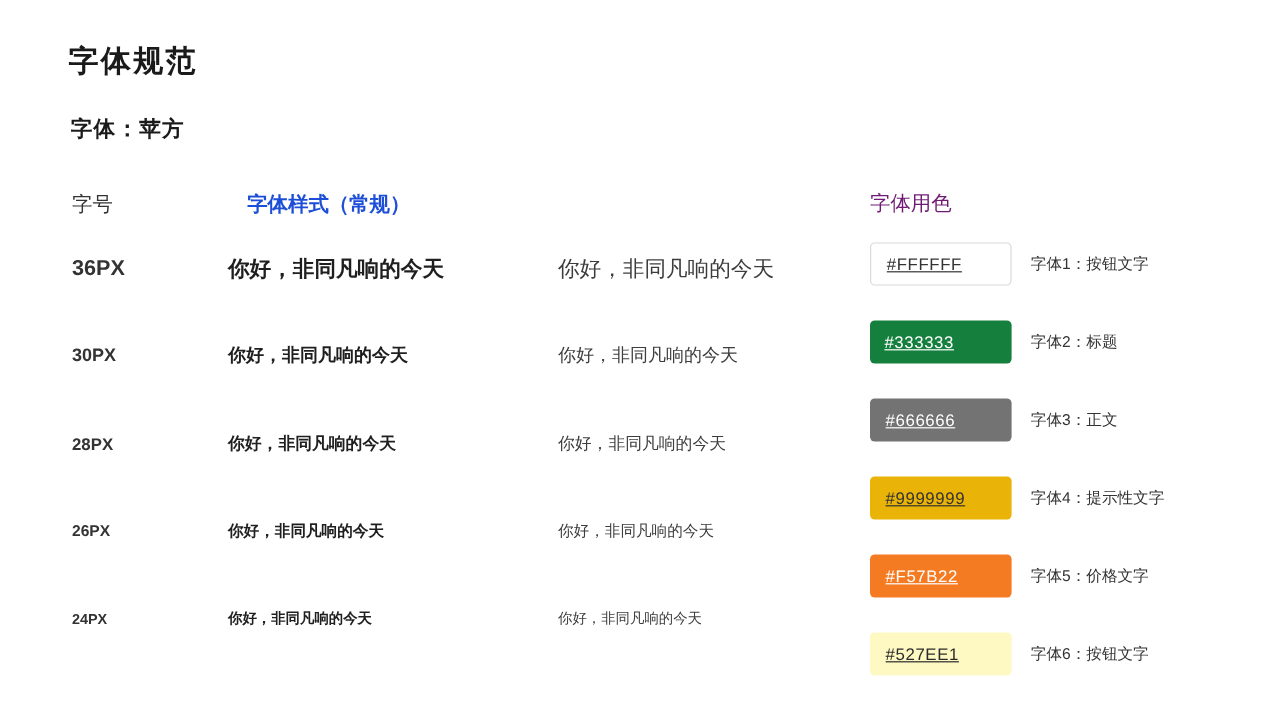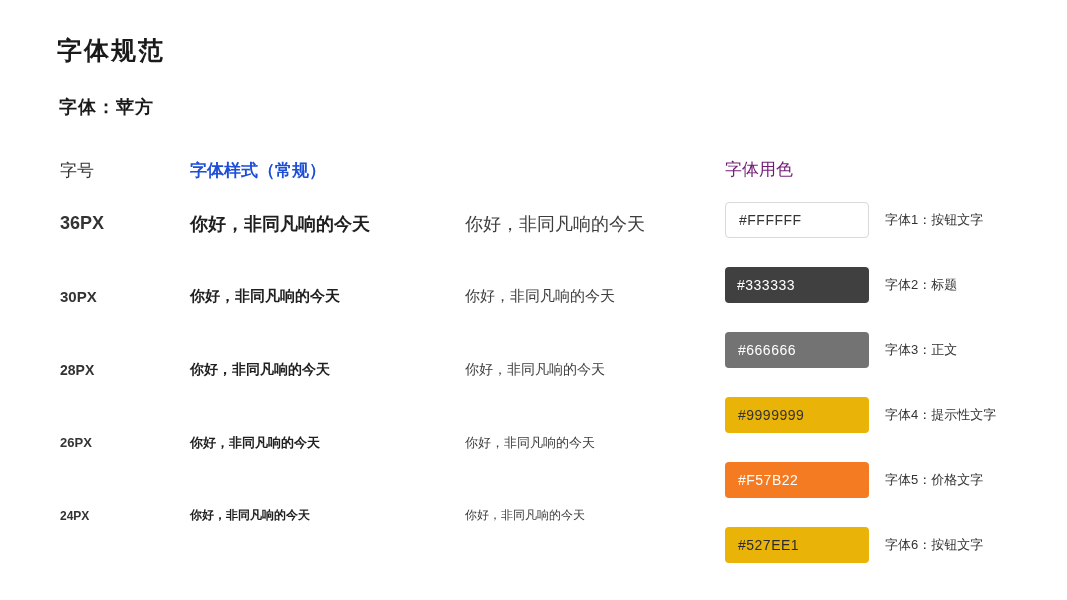--- a/index.html
+++ b/index.html
@@ -34,20 +34,21 @@
   
   .spec-table {
     position: absolute;
     left: 60px; top: 158px;
   }
   .header-row {
     display: flex;
     height: 24px;
     margin-bottom: 5px;
     align-items: center;
+    gap: 16px;
   }
   .spec-row {
     display: flex;
     align-items: center;
     height: 73px;
   }
   .cell-size  { width: 130px; flex: 0 0 130px; }
   .cell-bold  { width: 275px; flex: 0 0 275px; font-weight: bold; }
   .cell-light { width: 260px; flex: 0 0 260px; font-weight: normal; }
   .header-row .cell-size  { font-size: 17px; font-weight: normal; color: #333; }
@@ -74,29 +75,30 @@
     line-height: 24px;
     margin-bottom: 20px;
   }
   .swatch-row {
     display: flex;
     align-items: center;
     height: 36px;
     margin-bottom: 29px;
   }
   .swatch {
-    width: 144px;
+    width: 118px;
     height: 36px;
     box-sizing: border-box;
     border-radius: 4px;
     display: flex;
     align-items: center;
     padding-left: 13px;
     font-size: 14px;
     letter-spacing: 0.5px;
+    text-decoration: underline;
   }
   .swatch-label {
     margin-left: 16px;
     font-size: 13px;
     color: #333;
     white-space: nowrap;
   }
 </style>
 </head>
 <body>
@@ -147,21 +149,21 @@
     <div class="colors-header">字体用色</div>
 
     <div class="swatch-row">
       <div class="swatch" style="background-color: rgb(255, 255, 255); color: rgb(51, 51, 51); border: 1px solid rgb(217, 217, 217);">
         <span>#FFFFFF</span>
       </div>
       <div class="swatch-label">字体1：按钮文字</div>
     </div>
 
     <div class="swatch-row">
-      <div class="swatch" style="background-color: #404040; color: rgb(255, 255, 255); padding-left: 12px;">
+      <div class="swatch" style="background-color: #15803d; color: rgb(255, 255, 255); padding-left: 12px;">
         <span>#333333</span>
       </div>
       <div class="swatch-label">字体2：标题</div>
     </div>
 
     <div class="swatch-row">
       <div class="swatch" style="background-color: #737373; color: rgb(255, 255, 255);">
         <span>#666666</span>
       </div>
       <div class="swatch-label">字体3：正文</div>
@@ -175,20 +177,20 @@
     </div>
 
     <div class="swatch-row">
       <div class="swatch" style="background-color: rgb(245, 123, 34); color: rgb(255, 255, 255);">
         <span>#F57B22</span>
       </div>
       <div class="swatch-label">字体5：价格文字</div>
     </div>
 
     <div class="swatch-row">
-      <div class="swatch" style="background-color: #eab308; color: rgb(43, 43, 43);">
+      <div class="swatch" style="background-color: #fef9c3; color: rgb(43, 43, 43);">
         <span>#527EE1</span>
       </div>
       <div class="swatch-label">字体6：按钮文字</div>
     </div>
   </div>
 
 </div>
 
 </body></html>

